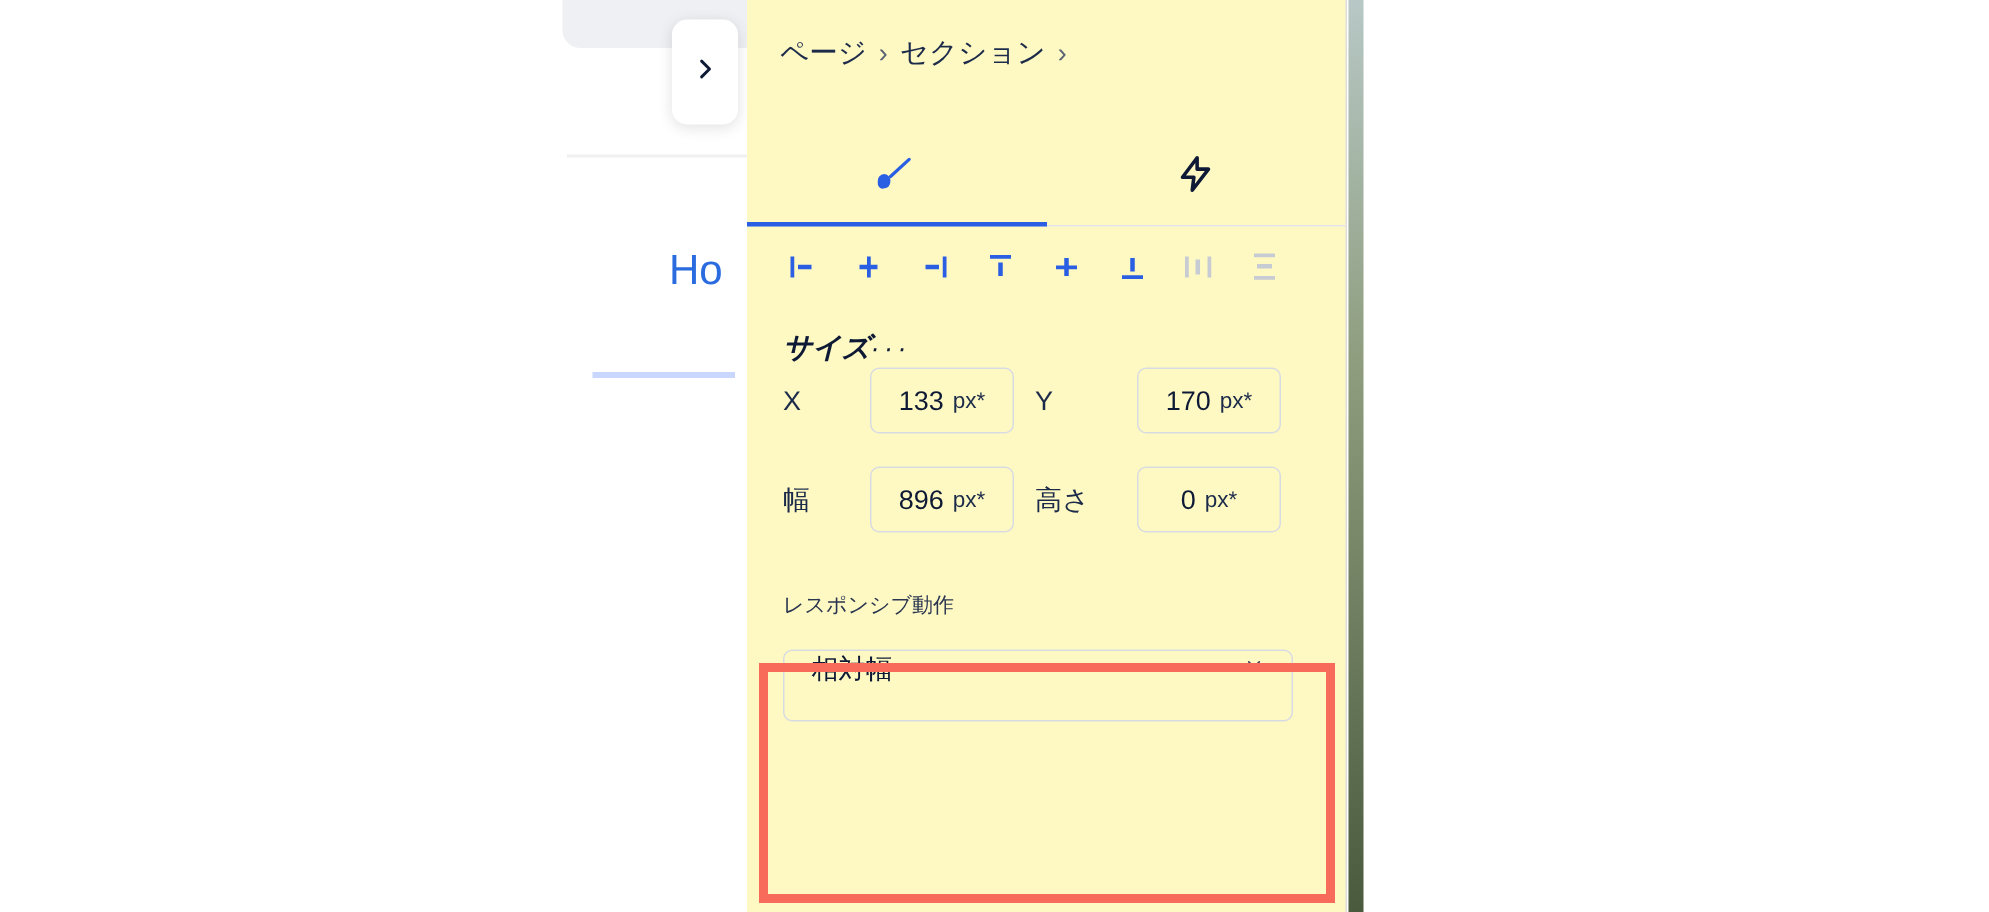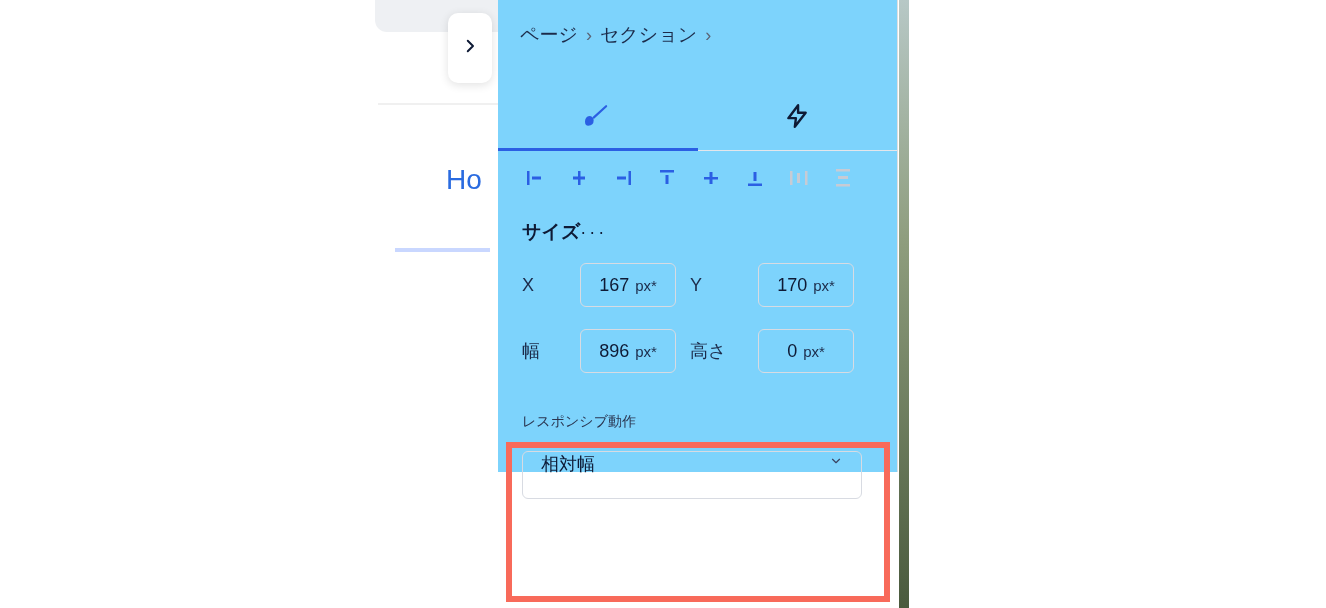--- a/index.html
+++ b/index.html
@@ -62,22 +62,22 @@
       justify-content: center;
     }
     .toggle-chip svg { width: 18px; height: 18px; }
 
     
     .panel {
       position: absolute;
       left: 498px;
       top: 0;
       width: 400px;
-      height: 472px;
-      background: #7dd3fc;
+      height: 608px;
+      background: #fef9c3;
       border-right: 1px solid #dedede;
     }
 
     .breadcrumb {
       display: flex;
       align-items: center;
       gap: 8px;
       padding: 22px 22px 0 22px;
       font-size: 19px;
       color: #1c2b4a;
@@ -117,21 +117,21 @@
     }
     .align-row .icon { width: 22px; height: 22px; display:flex; align-items:center; justify-content:center; }
     .align-row .icon svg { display:block; }
 
     .section {
       padding: 22px 24px 10px 24px;
     }
     .section-header {
       display: flex;
       align-items: center;
-      margin-bottom: 18px;
+      font-style: italic;
     }
     .section-title {
       font-size: 19px;
       font-weight: 600;
       color: #0e1a35;
     }
     .more-dots {
       letter-spacing: 3px;
       font-size: 18px;
       color: #0e1a35;
@@ -300,21 +300,21 @@
   </div>
 
   <div class="section">
     <div class="section-header">
       <div class="section-title">サイズ</div>
       <div class="more-dots">···</div>
     </div>
     <div class="size-grid">
       <div class="field-label">X</div>
       <div class="num-box">
-        <span class="val">167</span>
+        <span class="val">133</span>
         <span class="unit">px*</span>
       </div>
       <div class="field-label">Y</div>
       <div class="num-box">
         <span class="val">170</span>
         <span class="unit">px*</span>
       </div>
       <div class="field-label">幅</div>
       <div class="num-box">
         <span class="val">896</span>

